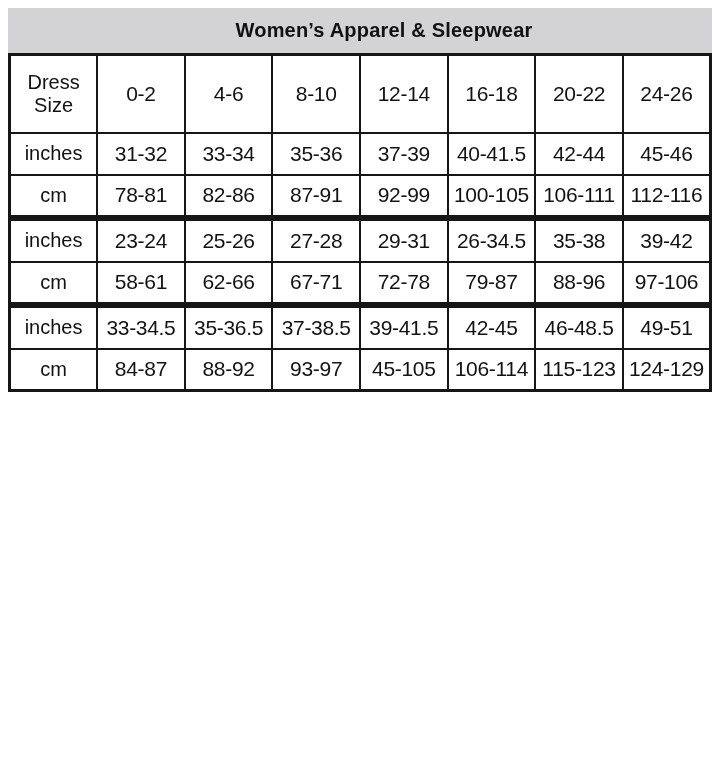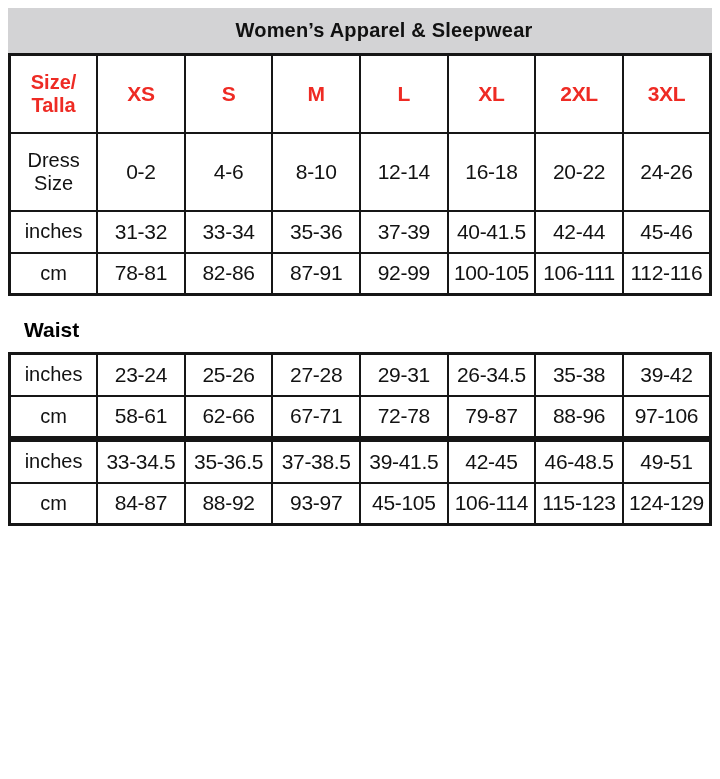--- a/index.html
+++ b/index.html
@@ -79,31 +79,20 @@
 <div class="page">
 
   <header class="title-bar">
     <h1>Women’s Apparel &amp; Sleepwear</h1>
   </header>
 
   <section>
     <table class="size-table">
       <tbody>
           <tr class="row-2line">
-            <th class="label-cell red-header">Size/
-Talla</th>
-            <td class="value-cell red-header">XS</td>
-            <td class="value-cell red-header">S</td>
-            <td class="value-cell red-header">M</td>
-            <td class="value-cell red-header">L</td>
-            <td class="value-cell red-header">XL</td>
-            <td class="value-cell red-header">2XL</td>
-            <td class="value-cell red-header">3XL</td>
-          </tr>
-          <tr class="row-2line">
             <th class="label-cell">Dress
 Size</th>
             <td class="value-cell shaded">0-2</td>
             <td class="value-cell">4-6</td>
             <td class="value-cell shaded">8-10</td>
             <td class="value-cell">12-14</td>
             <td class="value-cell shaded">16-18</td>
             <td class="value-cell">20-22</td>
             <td class="value-cell shaded">24-26</td>
           </tr>
@@ -125,21 +114,20 @@
             <td class="value-cell">92-99</td>
             <td class="value-cell shaded">100-105</td>
             <td class="value-cell">106-111</td>
             <td class="value-cell shaded">112-116</td>
           </tr>
         </tbody>
     </table>
   </section>
 
   <section>
-    <h2 class="section-heading">Waist</h2>
     <table class="size-table">
       <tbody>
           <tr class="row-1line">
             <th class="label-cell">inches</th>
             <td class="value-cell shaded">23-24</td>
             <td class="value-cell">25-26</td>
             <td class="value-cell shaded">27-28</td>
             <td class="value-cell">29-31</td>
             <td class="value-cell shaded">26-34.5</td>
             <td class="value-cell">35-38</td>

